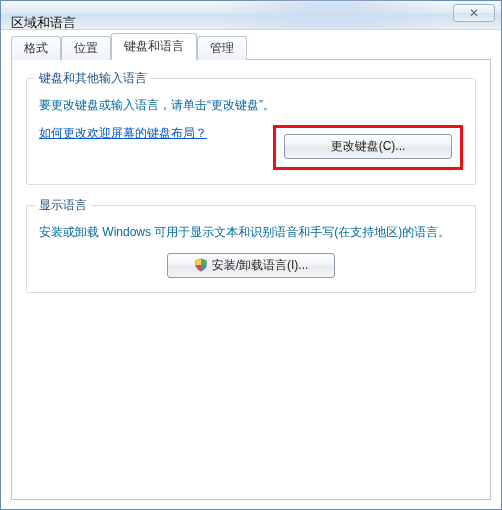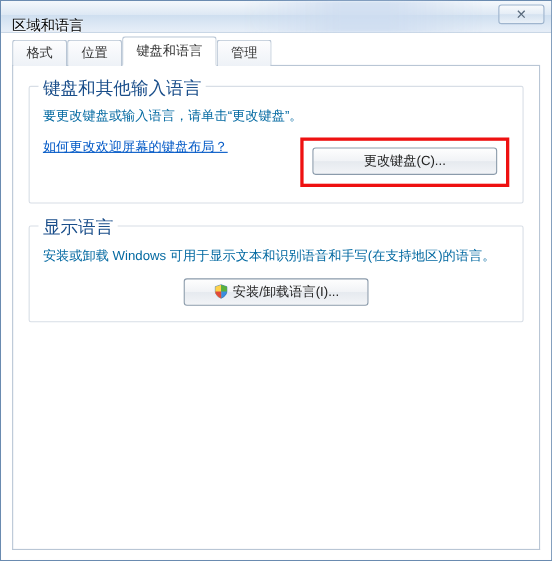--- a/index.html
+++ b/index.html
@@ -103,21 +103,21 @@
     padding: 16px 12px 14px 12px;
     margin-bottom: 20px;
   }
   .group .legend {
     position: absolute;
     top: -9px;
     left: 8px;
     background: #fff;
     padding: 0 4px;
     color: #1a4e8a;
-    font-size: 16px;
+    font-size: 12px;
   }
   .group .desc {
     color: #0369a1;
     line-height: 1.7;
     margin-bottom: 10px;
   }
   .btn-row {
     display: flex;
     justify-content: center;
     margin-top: 6px;

